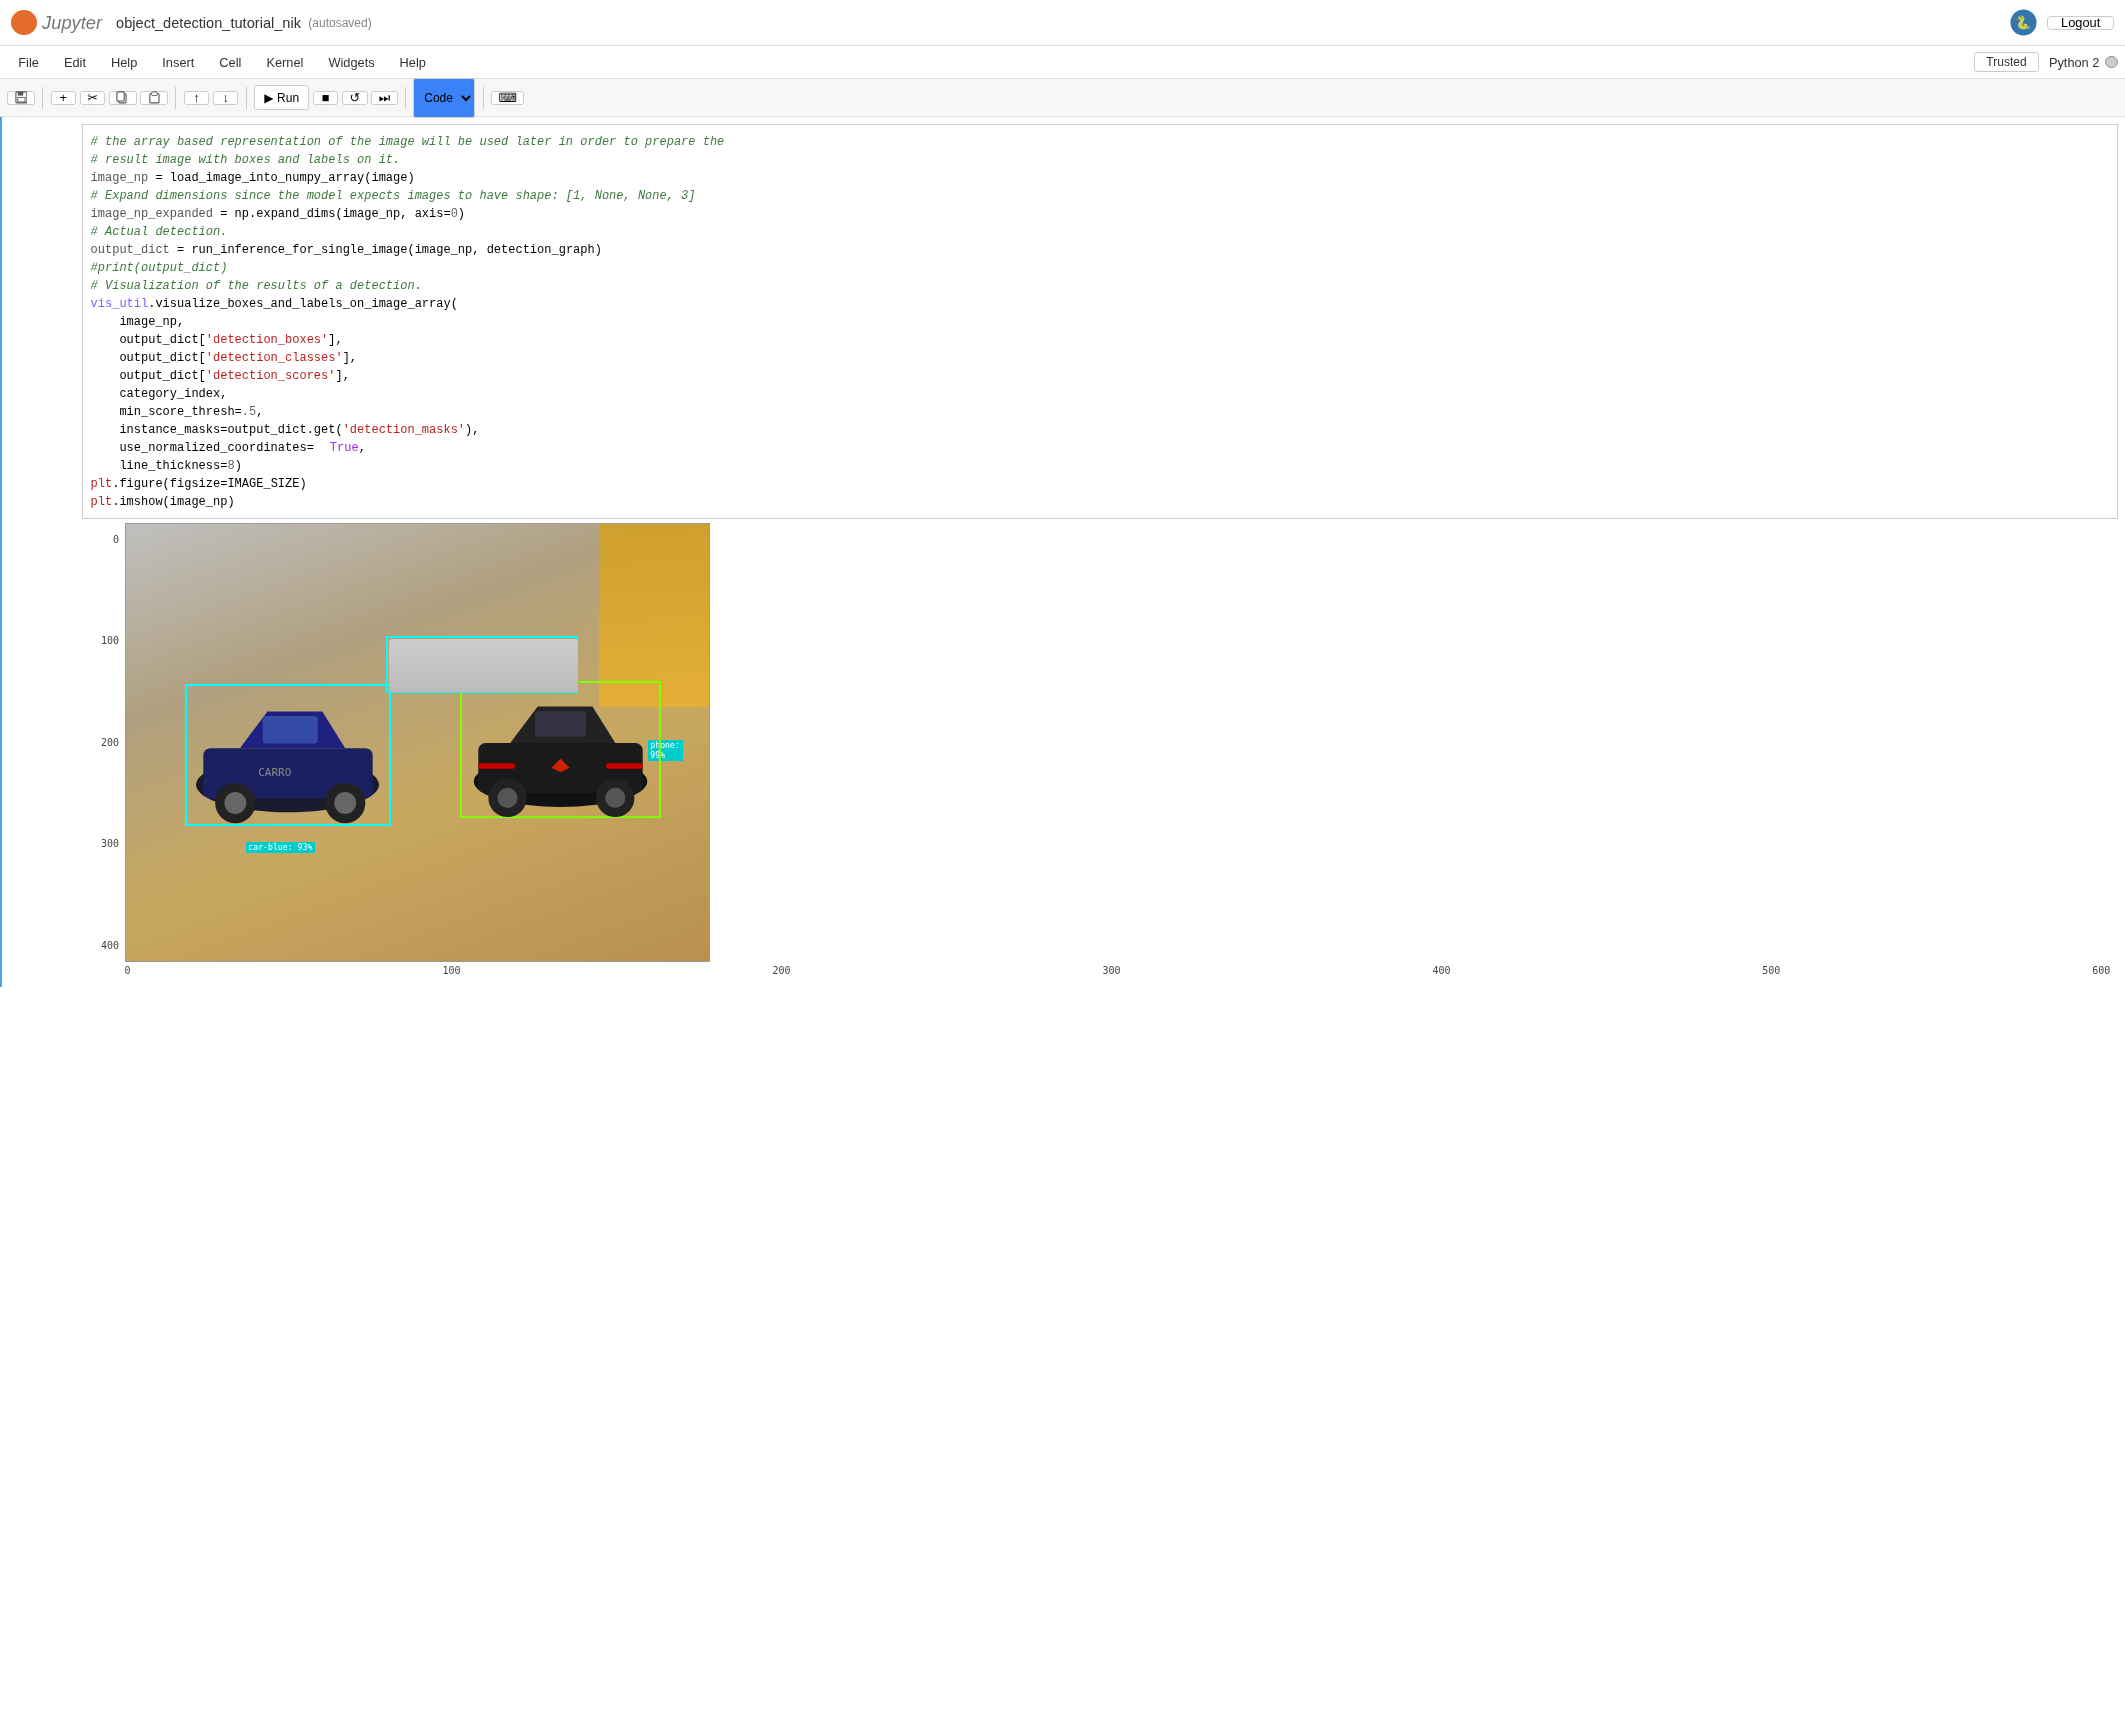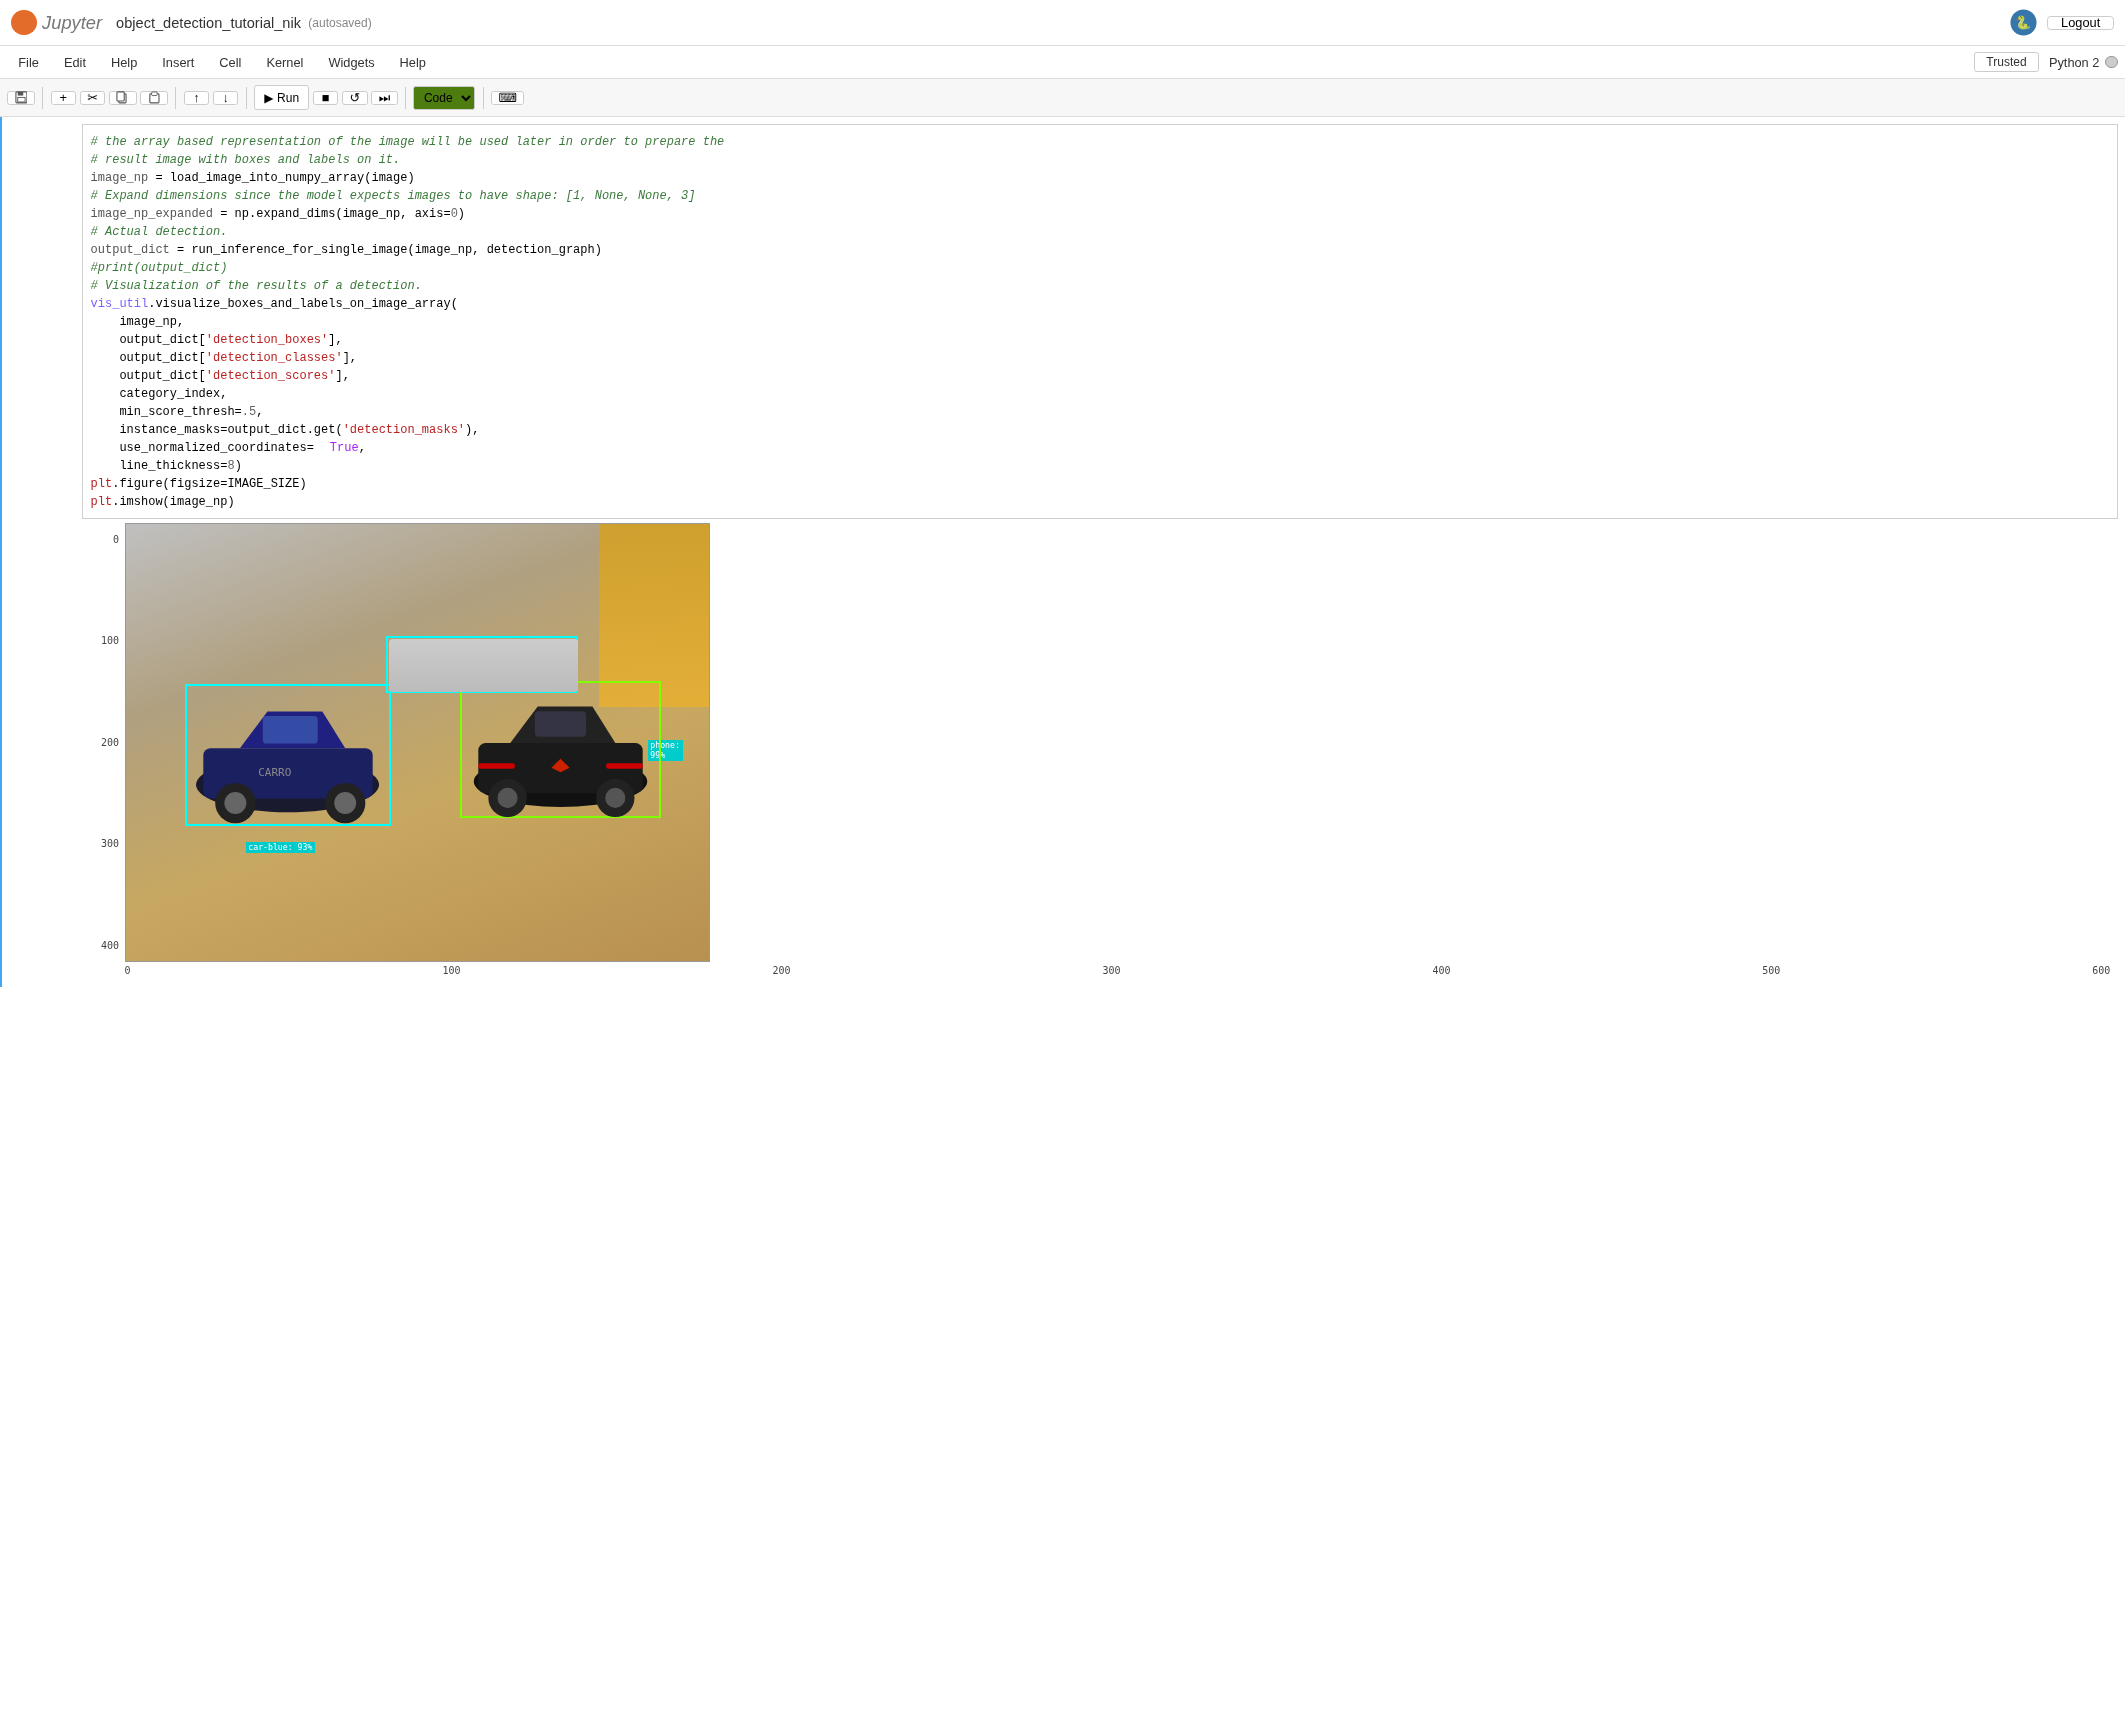--- a/index.html
+++ b/index.html
@@ -114,24 +114,25 @@
       cursor: pointer;
       font-size: 12.8px;
       display: flex; align-items: center; justify-content: center;
       min-width: 25.6px; height: 14px;
     }
     .tb-sep { width: 0.9px; background: #ccc; height: 22px; margin: 0 3.7px; }
     #cell-type-select {
       border: 0.9px solid #ccc;
       padding: 1.8px 5.5px;
       border-radius: 2.7px;
-      background: #4d7c0f;
-      font-size: 12px;
-      height: 24px;
+      background: #3b82f6;
+      font-size: 12px;
+      height: 40px;
       cursor: pointer;
+      text-align: right;
     }
     .run-btn {
       display: flex; align-items: center; gap: 3.7px;
       border: 0.9px solid #ccc;
       background: #fff;
       padding: 2.7px 9.1px;
       border-radius: 2.7px;
       cursor: pointer;
       font-size: 12px;
       height: 25.6px;

